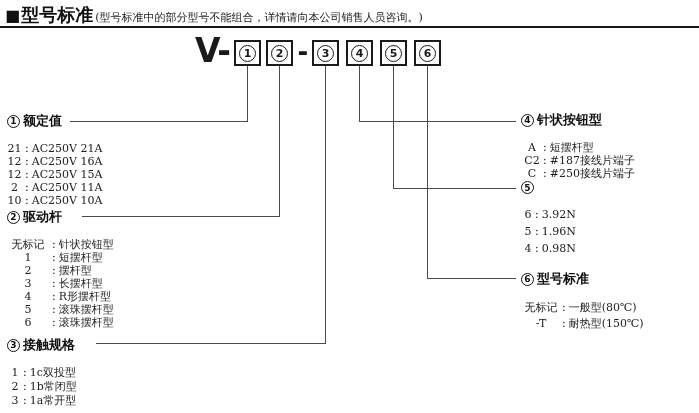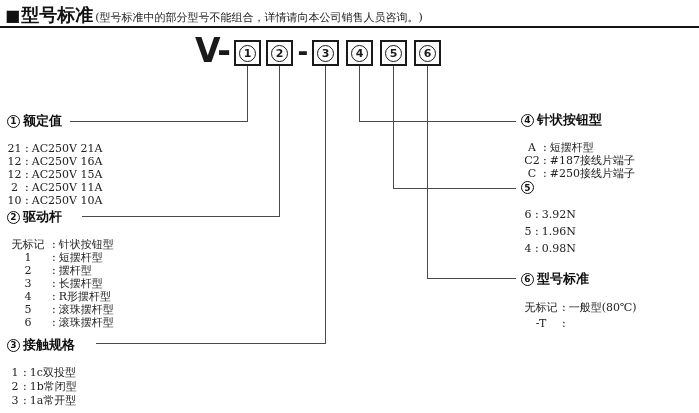--- a/index.html
+++ b/index.html
@@ -261,17 +261,18 @@
     </div>
     <div class="rows lh16 pl2">
       <div class="row">
         <span class="code w36">无标记</span>
         <span class="sep">:</span>
         <span class="desc">一般型(80℃)</span>
       </div>
       <div class="row">
         <span class="code w36">-T</span>
         <span class="sep">:</span>
+        <span class="desc">耐热型(150℃)</span>
       </div>
     </div>
   </div>
 
 </div>
 
 </body></html>

